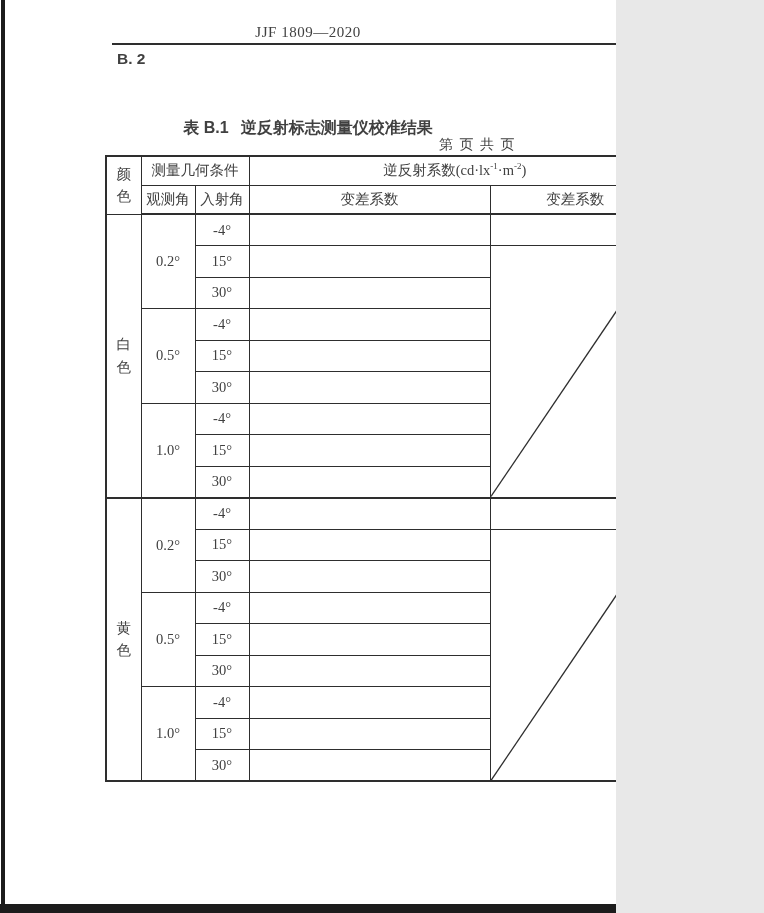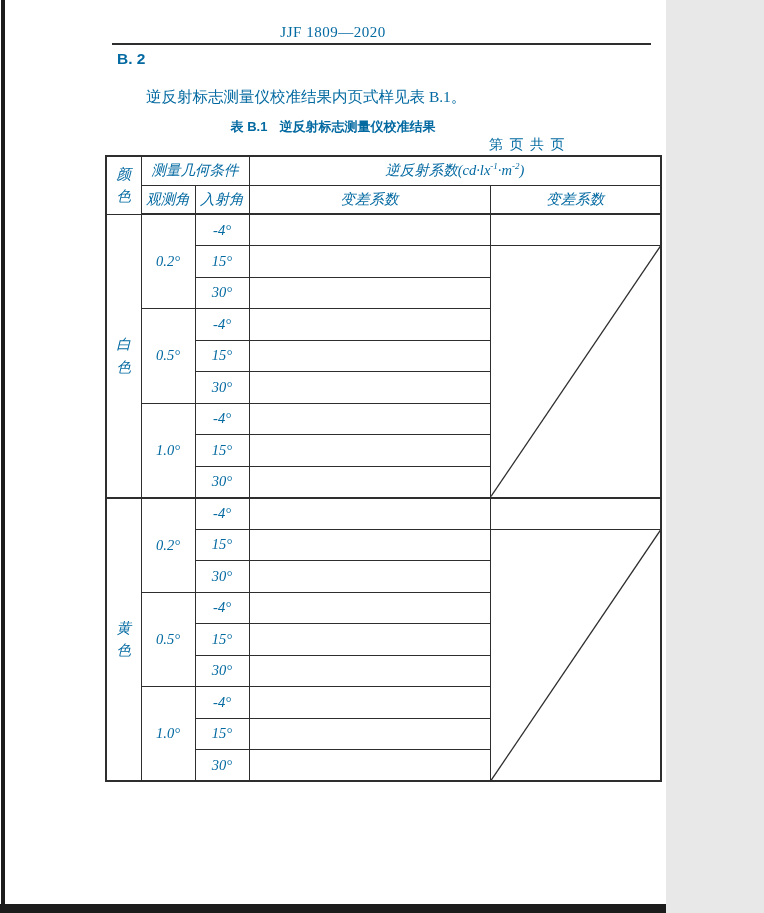--- a/index.html
+++ b/index.html
@@ -1,46 +1,46 @@
 <!DOCTYPE html>
 <html><head>
 <meta charset="utf-8">
 <style>
   * { margin:0; padding:0; box-sizing:border-box; }
   html,body { background:#e8e8e8; }
   .page {
-    position:relative; width:666px; height:913px; background:#ffffff;
-    font-family:"Liberation Serif","DejaVu Serif",serif; color:#0369a1;
+    position:relative; width:616px; height:913px; background:#ffffff;
+    font-family:"Liberation Serif","DejaVu Serif",serif; color:#404040;
     overflow:hidden;
   }
   .edge { position:absolute; background:#1c1c1c; }
   .edge-left   { left:1px; top:0; width:4px; height:913px; }
   .edge-right  { left:758px; top:0; width:6px; height:913px; }
   .edge-bottom { left:0; top:904px; width:764px; height:9px; }
 
   .doc-code { position:absolute; top:24px; left:0; width:100%; text-align:center;
               font-size:15px; letter-spacing:0.5px; }
   .head-rule { position:absolute; left:112px; top:43px; width:539px; height:2px; background:#2e2e2e; }
 
   .sec-heading { position:absolute; left:117px; top:50px; font-size:15.5px; font-weight:bold;
                  font-family:"Liberation Sans","DejaVu Sans",sans-serif; display:flex; gap:14px; }
   .paragraph { position:absolute; left:146px; top:87px; font-size:15.5px; }
 
   .table-caption { position:absolute; top:118px; left:0; width:100%; text-align:center;
-                   font-size:13px; font-weight:bold;
+                   font-size:16px; font-weight:bold;
                    font-family:"Liberation Sans","DejaVu Sans",sans-serif; }
   .table-caption .cap-label { margin-right:12px; }
   .page-note { position:absolute; top:136px; right:100px; font-size:14px; letter-spacing:1.5px; }
 
   .cal-table-wrap { position:absolute; left:105px; top:155px; }
   table.cal { border-collapse:collapse; table-layout:fixed; width:555px;
               font-size:14.5px; }
   table.cal { border:2px solid #2e2e2e; }
   table.cal th, table.cal td { border:1px solid #2e2e2e; text-align:center;
-              vertical-align:middle; font-weight:normal; padding:0;font-style:italic; }
+              vertical-align:middle; font-weight:normal; padding:0; }
   tr.hrow { height:29px; }
   tr.brow { height:31.5px; }
   tr.h2 th { border-bottom-width:2px; }
   .sec-top { border-top-width:2px !important; }
   .stack { display:inline-block; width:1.08em; word-break:break-all; line-height:1.55;
            text-align:center; }
   td.vardiag { position:relative; padding:0; }
   td.vardiag svg { position:absolute; left:0; top:0; width:100%; height:100%; display:block; }
   td.vardiag line { stroke:#2e2e2e; stroke-width:1.3; }
   sup.u { font-size:0.62em; vertical-align:super; line-height:0; }
@@ -53,21 +53,20 @@
   <div class="edge edge-right"></div>
   <div class="edge edge-bottom"></div>
 
   <div class="doc-code">JJF 1809—2020</div>
   <div class="head-rule"></div>
 
   <div class="sec-heading">
     <span>B. 2</span>
   </div>
 
-  <div class="paragraph">逆反射标志测量仪校准结果内页式样见表 B.1。</div>
 
   <div class="table-caption">
     <span class="cap-label">表 B.1</span><span>逆反射标志测量仪校准结果</span>
   </div>
 
   <div class="page-note">第 页 共 页</div>
 
   <div class="cal-table-wrap">
     <table class="cal">
       <colgroup>

